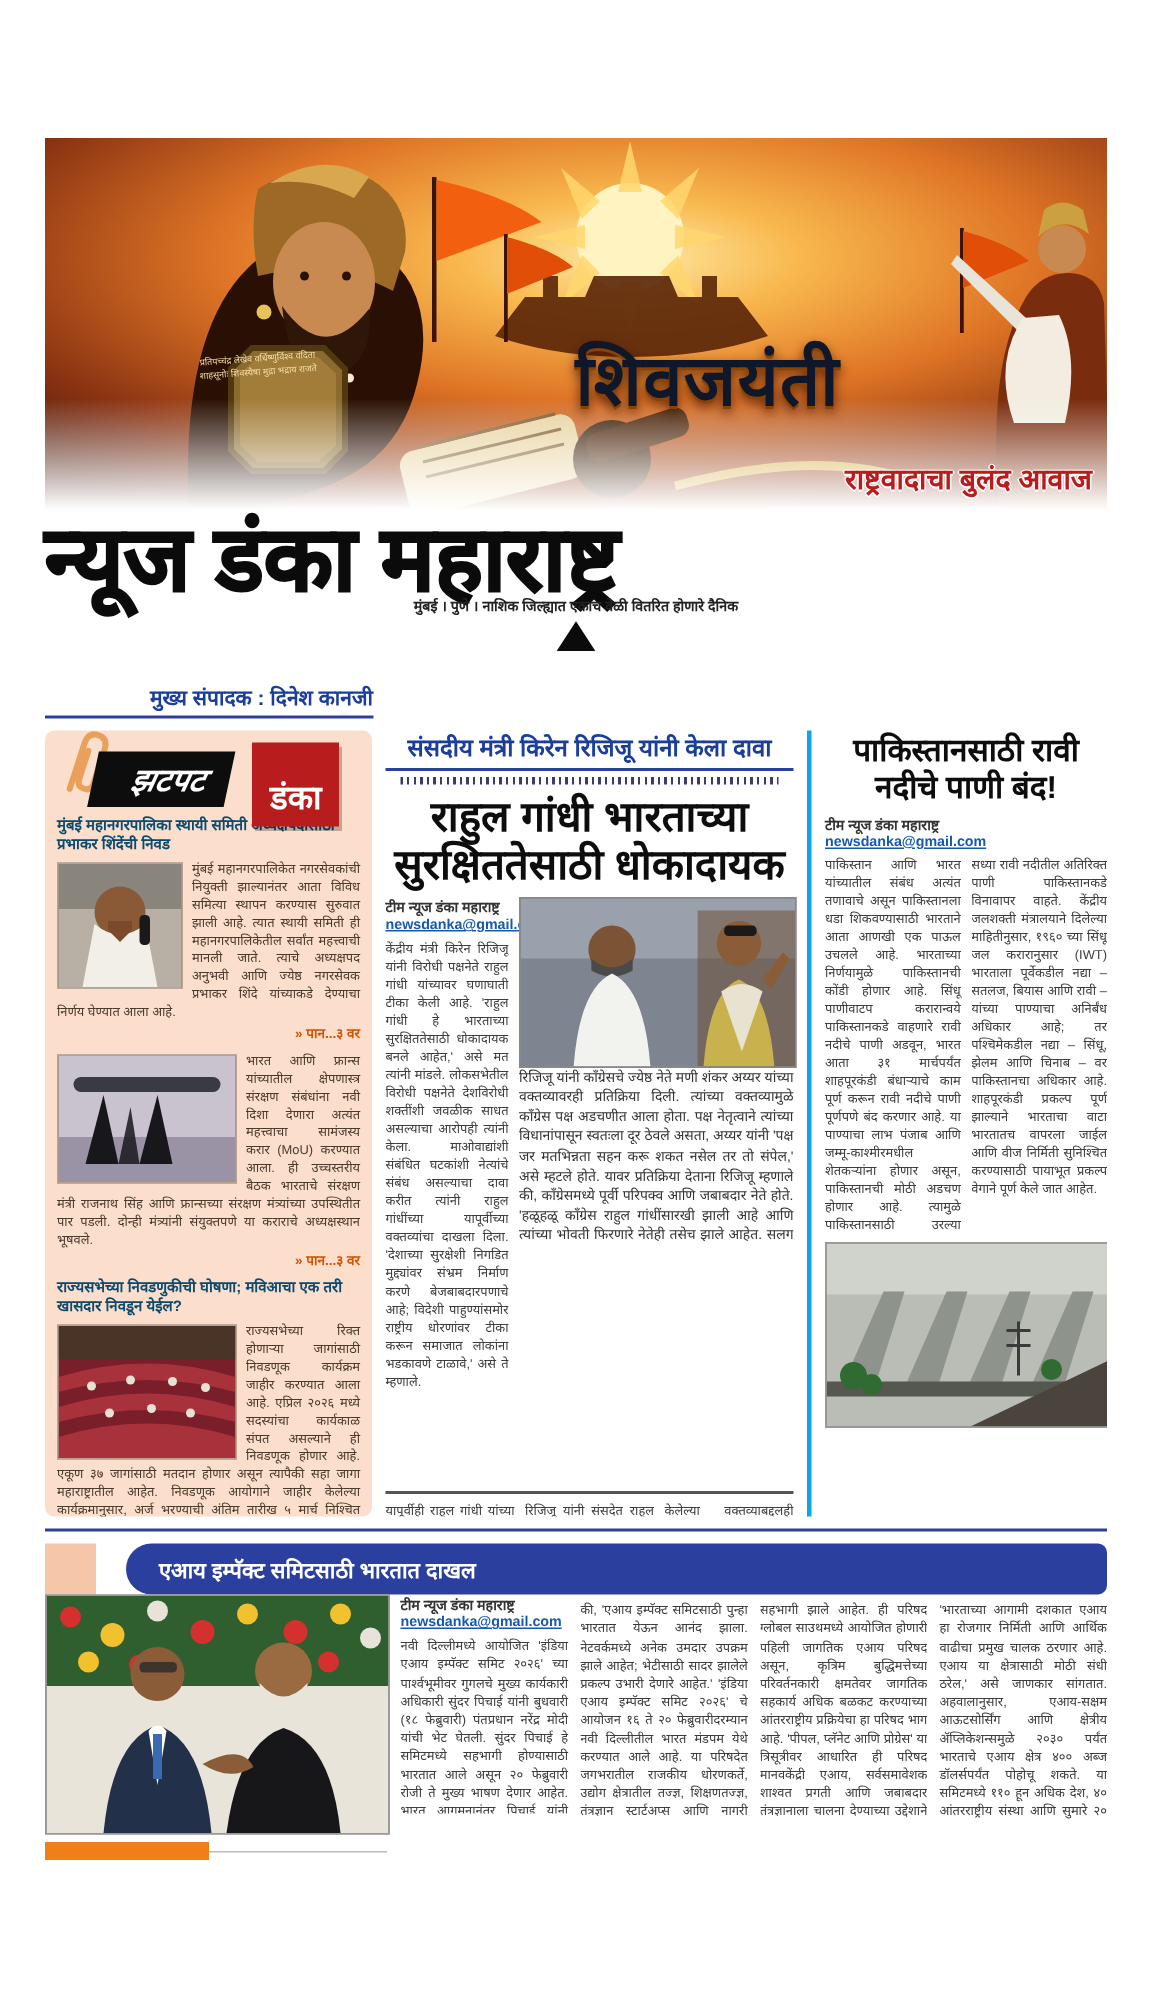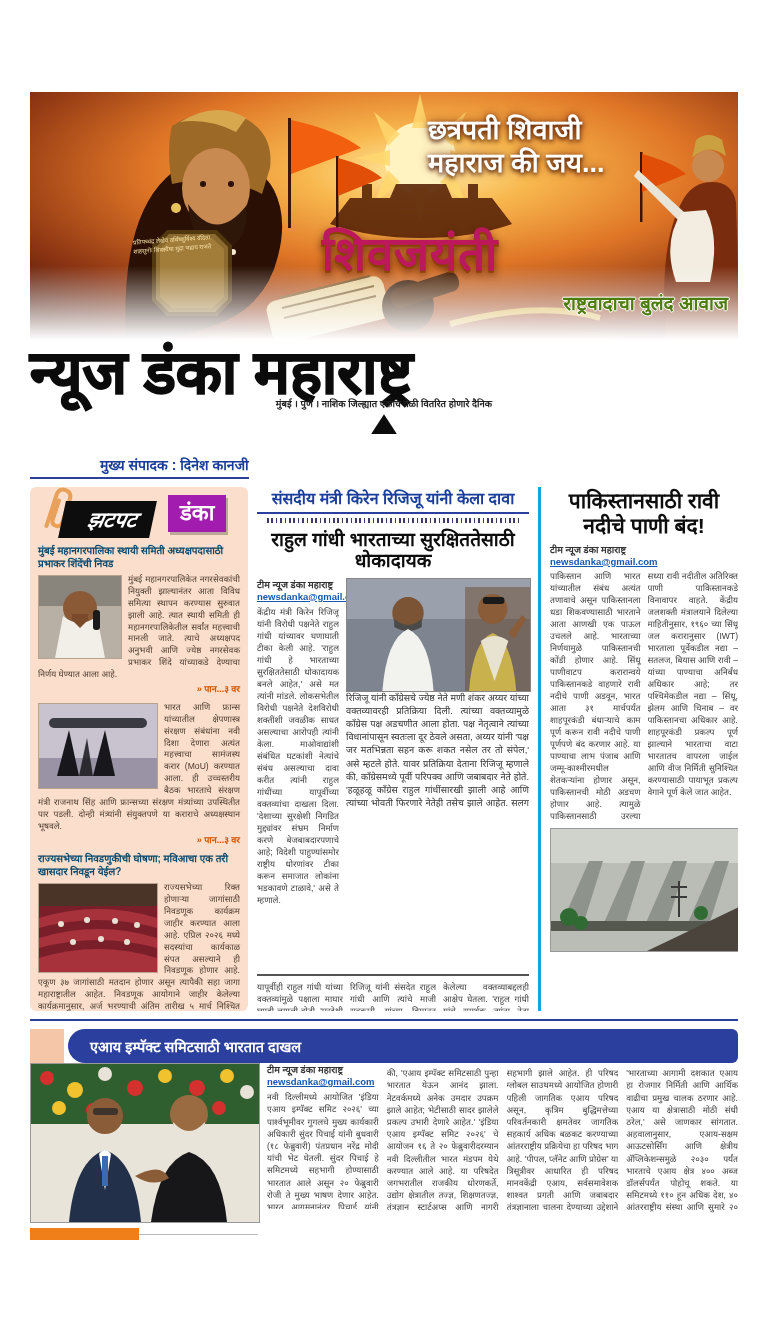--- a/index.html
+++ b/index.html
@@ -3,50 +3,50 @@
 <meta charset="utf-8">
 <style>
   html,body{margin:0;padding:0;background:#ffffff;}
   body{width:768px;height:1336px;overflow:hidden;font-family:"Liberation Sans","DejaVu Sans",sans-serif;color:#222;}
   .page{width:708px;margin:0 auto;padding-top:92px;position:relative;}
 
   
   .banner{position:relative;width:708px;height:248px;overflow:hidden;}
   .banner svg{display:block;}
   .jai{position:absolute;top:22px;left:398px;width:200px;font-size:27px;font-weight:800;line-height:1.22;color:#fff;text-shadow:0 2px 4px rgba(60,15,0,.9),0 0 10px rgba(120,30,0,.8);}
-  .banner-title{position:absolute;top:128px;left:230px;width:300px;text-align:center;font-size:47px;font-weight:800;color:#be185d;text-shadow:0 2px 0 #8a4200,0 4px 8px rgba(60,15,0,.85);letter-spacing:1px;}
-  .banner-tagline{position:absolute;bottom:24px;right:10px;font-size:19px;font-weight:800;color:#4d7c0f;text-shadow:0 1px 0 #fff,0 -1px 0 #fff,1px 0 0 #fff,-1px 0 0 #fff;}
+  .banner-title{position:absolute;top:128px;left:230px;width:300px;text-align:right;font-size:47px;font-weight:800;color:#0f172a;text-shadow:0 2px 0 #8a4200,0 4px 8px rgba(60,15,0,.85);letter-spacing:1px;}
+  .banner-tagline{position:absolute;bottom:8px;right:10px;font-size:19px;font-weight:800;color:#b91c1c;text-shadow:0 1px 0 #fff,0 -1px 0 #fff,1px 0 0 #fff,-1px 0 0 #fff;}
   .seal-text{position:absolute;top:144px;left:96px;width:92px;font-size:6px;line-height:1.5;color:#f7dfa6;text-align:center;transform:rotate(-4deg);}
 
   
   .masthead h1{margin:2px 0 0 0;font-size:60px;line-height:1.02;font-weight:900;color:#0b0b0b;-webkit-text-stroke:1.5px #0b0b0b;letter-spacing:0px;}
   .dist-row{display:flex;justify-content:flex-end;align-items:center;gap:4px;margin-top:-6px;flex-direction:column;}
   .dist-row span.txt{font-size:9.5px;font-weight:700;color:#222;}
   .tri{width:26px;height:20px;background:#0b0b0b;clip-path:polygon(50% 0,100% 100%,0 100%);}
   .meta-row{display:flex;justify-content:space-between;align-items:stretch;margin-top:18px;}
   .editor{font-size:14px;font-weight:800;color:#1b3e9c;padding:3px 0 3px 70px;border-bottom:2px solid #2b3f9f;}
   .dateline{font-size:11.5px;font-weight:700;color:#111;border-top:2px solid #2b3f9f;border-bottom:2px solid #2b3f9f;padding:4px 2px 4px 10px;align-self:flex-end;}
 
   
   .cols{display:flex;margin-top:8px;height:524px;}
   .quick-card{width:218px;flex:none;background:#fbdfcc;border-radius:6px;padding:6px 8px;box-sizing:border-box;overflow:hidden;}
   .brand{position:relative;height:44px;margin:2px 0 6px 6px;}
   .brand .clip{position:absolute;left:-2px;top:-8px;}
   .brand .b1{position:absolute;left:18px;top:6px;background:#0d0d0d;color:#fff;font-style:italic;font-weight:800;font-size:21px;padding:4px 16px 5px 26px;transform:skewX(-12deg);}
-  .brand .b2{position:absolute;left:124px;top:0px;background:#a21caf;color:#fff;font-weight:800;font-size:22px;padding:1px 12px 6px 12px;box-shadow:2px 3px 0 rgba(0,0,0,.25);}
+  .brand .b2{position:absolute;left:124px;top:0px;background:#b91c1c;color:#fff;font-weight:800;font-size:22px;padding:20px 12px 6px 12px;box-shadow:2px 3px 0 rgba(0,0,0,.25);}
   .qitem{margin-bottom:7px;}
   .qitem h3{margin:2px 0 4px 0;font-size:10px;line-height:1.25;font-weight:800;color:#0c4a6e;}
   .qitem .ph{float:left;margin:1px 6px 2px 0;border:1px solid #b9a28e;}
   .qitem p{margin:0;font-size:8.6px;line-height:1.38;text-align:justify;color:#4a3category;color:#4a3a2c;}
   .more{clear:both;text-align:right;font-size:9px;font-weight:800;color:#d35400;margin-top:1px;}
 
   .main-art{flex:1;padding:0 9px;box-sizing:border-box;overflow:hidden;}
   .kicker{font-size:16px;font-weight:800;color:#1b3e9c;text-align:center;border-bottom:2.5px solid #2b3f9f;padding-bottom:3px;}
   .dotted{height:5px;margin:4px 10px 6px 10px;background:repeating-linear-gradient(90deg,#3b3b6e 0 1.6px,transparent 1.6px 4.4px);}
-  .main-art h2{margin:2px 0 6px 0;text-align:center;font-size:19px;line-height:1.12;font-weight:900;color:#0d0d0d;}
+  .main-art h2{margin:2px 0 6px 0;text-align:center;font-size:28px;line-height:1.12;font-weight:900;color:#0d0d0d;}
   .byline{font-size:9.5px;font-weight:800;color:#333;}
   .byline .em{display:block;color:#1558b0;font-weight:700;text-decoration:underline;}
   .mrow{display:flex;gap:7px;margin-top:4px;}
   .intro-wrap{width:82px;flex:none;}
   .intro{font-size:8.6px;line-height:1.4;text-align:justify;color:#3c3c3c;margin:4px 0 0 0;height:362px;overflow:hidden;}
   .mphoto-col{flex:1;}
   .subhead{margin:6px 0 3px 0;font-size:14.5px;font-weight:800;color:#3c2410;}
   .subpara{margin:0;font-size:9.3px;line-height:1.42;text-align:justify;color:#333;height:118px;overflow:hidden;}
   .mdivider{border-top:2px solid #555;margin:6px 0 5px 0;}
   .mcols{display:flex;gap:7px;}
@@ -54,21 +54,21 @@
 
   .right-art{width:200px;flex:none;border-left:3px solid #0ea5e9;padding-left:9px;box-sizing:border-box;overflow:hidden;}
   .right-art h2{margin:2px 0 4px 0;text-align:center;font-size:21px;line-height:1.18;font-weight:900;color:#0d0d0d;}
   .rcols{display:flex;gap:7px;margin-top:3px;}
   .rcols p{margin:0;font-size:8.6px;line-height:1.4;text-align:justify;color:#3c3c3c;flex:1;height:252px;overflow:hidden;}
   .ph{position:relative;overflow:hidden;background:#888;}
   .dam{margin-top:6px;border:1px solid #999;}
 
   
   .bottom{border-top:2px solid #2b3f9f;margin-top:8px;padding-top:8px;}
-  .band{display:flex;align-items:stretch;gap:4px;height:34px;}
+  .band{display:flex;align-items:stretch;gap:20px;height:34px;}
   .band-sq{width:34px;background:#f6c6a8;flex:none;}
   .band-bar{flex:1;background:#2b3f9f;border-radius:17px 6px 6px 17px;color:#fff;font-size:14.5px;font-weight:800;display:flex;align-items:center;padding-left:22px;}
   .bottom h2{margin:10px 0 8px 0;text-align:center;font-size:29px;font-weight:900;color:#0d0d0d;}
   .brow{display:flex;gap:9px;}
   .bphoto-wrap{width:228px;flex:none;}
   .orange-bar{height:12px;margin-top:5px;background:linear-gradient(90deg,#f07f1a 0 48%,transparent 48%),linear-gradient(#bbb 0 0) 0 50%/100% 1px no-repeat;}
   .bcol{flex:1;display:flex;gap:8px;}
   .bcol .c{flex:1;}
   .bcol p{margin:4px 0 0 0;font-size:8.6px;line-height:1.42;text-align:justify;color:#3c3c3c;height:148px;overflow:hidden;}
   .bcol .c0 p{height:118px;}
@@ -154,21 +154,20 @@
       </g>
       <g>
         <path d="M636 246 q-8 -96 18 -140 q10 -16 28 -16 q20 0 24 20 l4 136z" fill="#7a2c0e"></path>
         <circle cx="678" cy="74" r="16" fill="#c98a52"></circle>
         <path d="M662 66 q16 -16 34 -2 l-4 -16 q-14 -10 -26 0z" fill="#caa040"></path>
         <path d="M648 128 l-44 -44 4 -6 46 42z" fill="#e8e4d8"></path>
         <path d="M652 120 q-20 30 -6 70 l34 0 q10 -44 -4 -72z" fill="#f2ede0"></path>
       </g>
       <rect width="708" height="248" fill="url(#fade)"></rect>
     </svg>
-    <div class="jai">छत्रपती शिवाजी महाराज की जय...</div>
     <div class="seal-text">प्रतिपच्चंद्र लेखेव वर्धिष्णुर्विश्व वंदिता शाहसूनोः शिवस्यैषा मुद्रा भद्राय राजते</div>
     <div class="banner-title">शिवजयंती</div>
     <div class="banner-tagline">राष्ट्रवादाचा बुलंद आवाज</div>
   </div>
 
   <div class="masthead">
     <h1>न्यूज डंका महाराष्ट्र</h1>
     <div class="dist-row">
       <span class="txt">मुंबई । पुणे । नाशिक जिल्ह्यात एकाच वेळी वितरित होणारे दैनिक</span>
       <span class="tri"></span>

